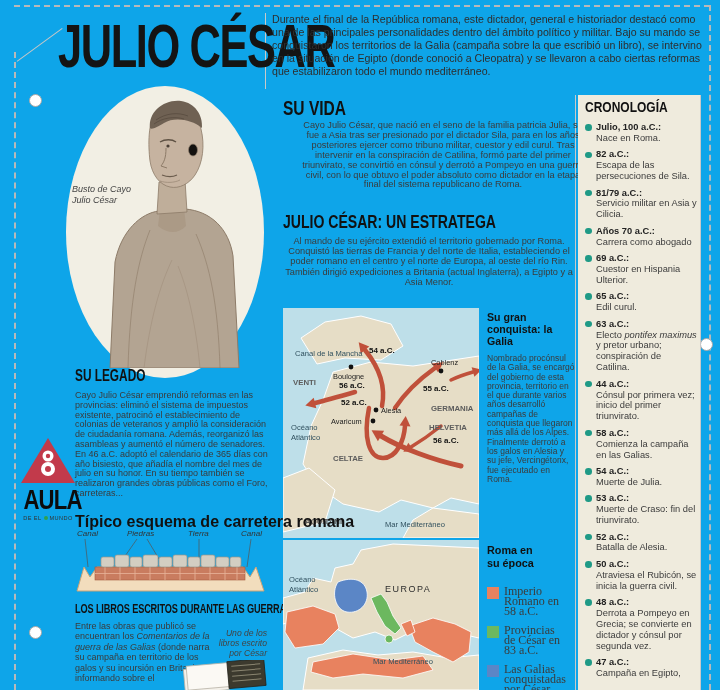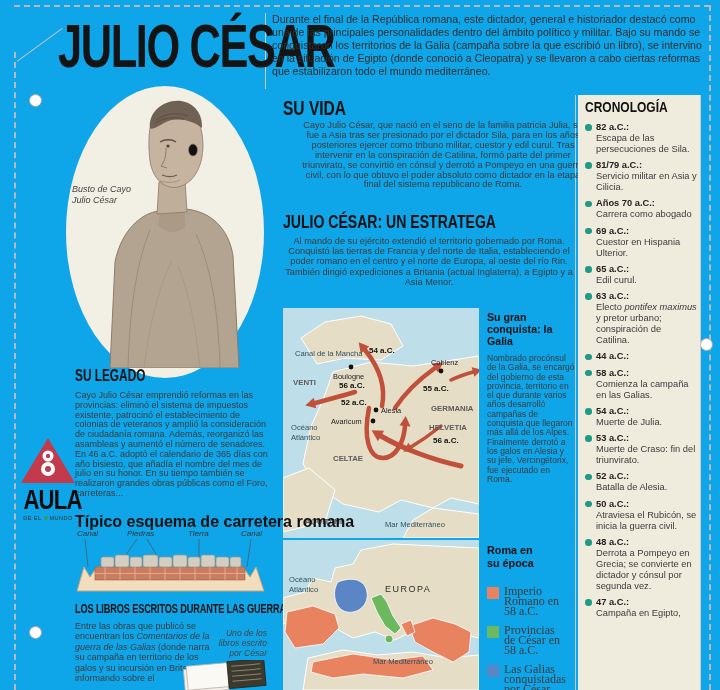--- a/index.html
+++ b/index.html
@@ -182,27 +182,28 @@
   </svg>
 
   <div class="conquista">
     <h3>Su gran conquista: la Galia</h3>
     <p>Nombrado procónsul de la Galia, se encargó del gobierno de esta provincia, territorio en el que durante varios años desarrolló campañas de conquista que llegaron más allá de los Alpes. Finalmente derrotó a los galos en Alesia y su jefe, Vercingétorix, fue ejecutado en Roma.</p>
   </div>
 
   <div class="cron-panel"></div>
   <div class="hdr h-cron">CRONOLOGÍA</div>
   <div class="cron-list">
+    <div class="entry"><span class="bdot"></span><b>Julio, 100 a.C.:</b><br><span>Nace en Roma.</span></div>
     <div class="entry"><span class="bdot"></span><b>82 a.C.:</b><br><span>Escapa de las persecuciones de Sila.</span></div>
     <div class="entry"><span class="bdot"></span><b>81/79 a.C.:</b><br><span>Servicio militar en Asia y Cilicia.</span></div>
     <div class="entry"><span class="bdot"></span><b>Años 70 a.C.:</b><br><span>Carrera como abogado</span></div>
     <div class="entry"><span class="bdot"></span><b>69 a.C.:</b><br><span>Cuestor en Hispania Ulterior.</span></div>
     <div class="entry"><span class="bdot"></span><b>65 a.C.:</b><br><span>Edil curul.</span></div>
     <div class="entry"><span class="bdot"></span><b>63 a.C.:</b><br><span>Electo </span><span class="it">pontifex maximus</span><span> y pretor urbano; conspiración de Catilina.</span></div>
-    <div class="entry"><span class="bdot"></span><b>44 a.C.:</b><br></div>
+    <div class="entry"><span class="bdot"></span><b>44 a.C.:</b><br><span>Cónsul por primera vez; inicio del primer triunvirato.</span></div>
     <div class="entry"><span class="bdot"></span><b>58 a.C.:</b><br><span>Comienza la campaña en las Galias.</span></div>
     <div class="entry"><span class="bdot"></span><b>54 a.C.:</b><br><span>Muerte de Julia.</span></div>
     <div class="entry"><span class="bdot"></span><b>53 a.C.:</b><br><span>Muerte de Craso: fin del triunvirato.</span></div>
     <div class="entry"><span class="bdot"></span><b>52 a.C.:</b><br><span>Batalla de Alesia.</span></div>
     <div class="entry"><span class="bdot"></span><b>50 a.C.:</b><br><span>Atraviesa el Rubicón, se inicia la guerra civil.</span></div>
     <div class="entry"><span class="bdot"></span><b>48 a.C.:</b><br><span>Derrota a Pompeyo en Grecia; se convierte en dictador y cónsul por segunda vez.</span></div>
     <div class="entry"><span class="bdot"></span><b>47 a.C.:</b><br><span>Campaña en Egipto,</span></div>
   </div>
 
   <div class="hdr h-legado">SU LEGADO</div>
@@ -280,21 +281,21 @@
   </svg>
 
   <div class="legend">
     <h3>Roma en su época</h3>
     <div class="leg-item">
       <div class="sw sw1"></div>
       <span>Imperio Romano en 58 a.C.</span>
     </div>
     <div class="leg-item">
       <div class="sw sw2"></div>
-      <span>Provincias de César en 58 a.C.</span>
+      <span>Provincias de César en 83 a.C.</span>
     </div>
     <div class="leg-item">
       <div class="sw sw3"></div>
       <span>Las Galias conquistadas por César, en 51 a.C.</span>
     </div>
   </div>
 
   <div class="logo">
     <svg width="58" height="48" viewBox="0 0 58 48">
       <polygon points="29,2 56,47 2,47" style="fill:var(--logored)"></polygon>

